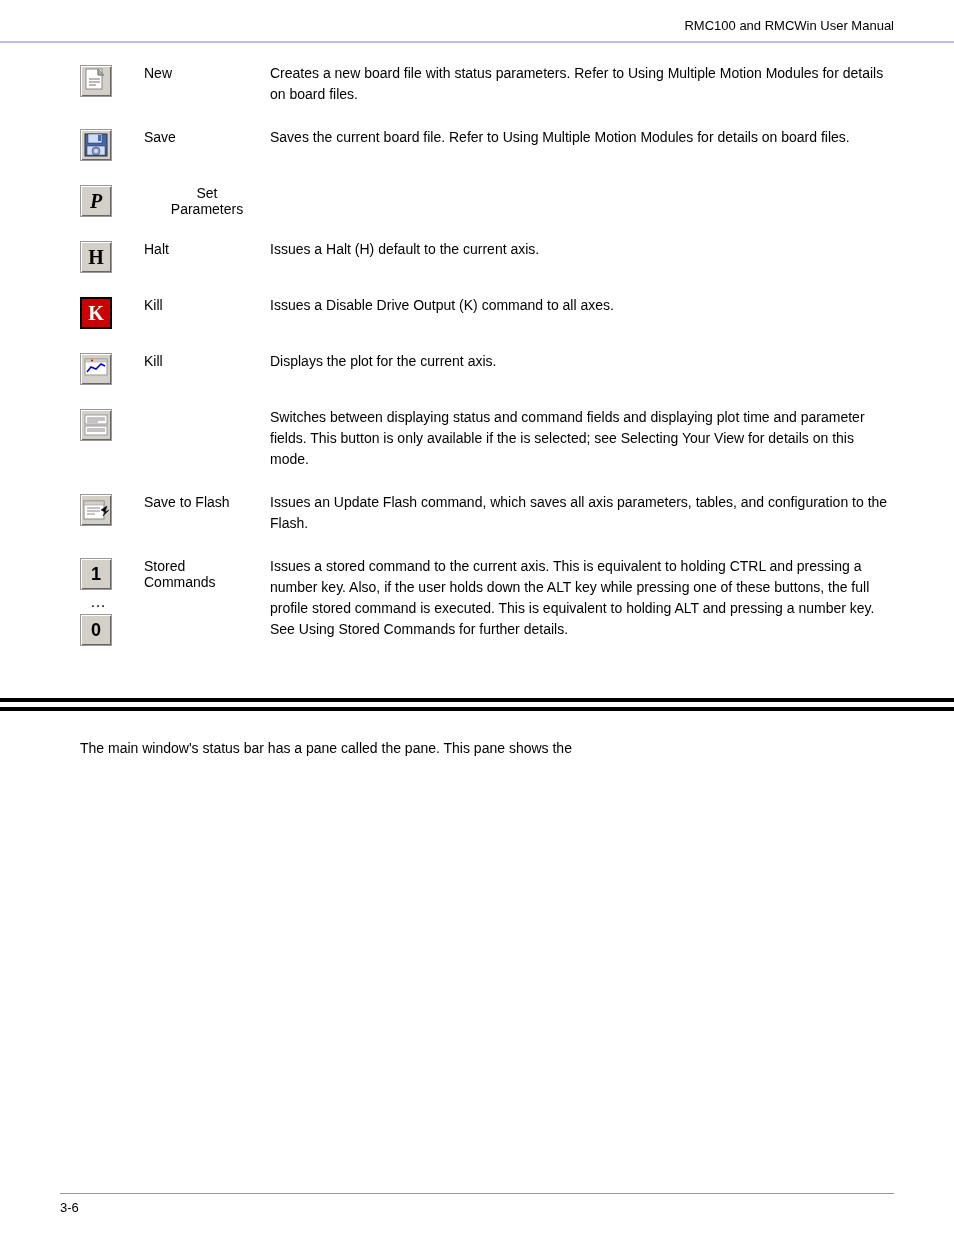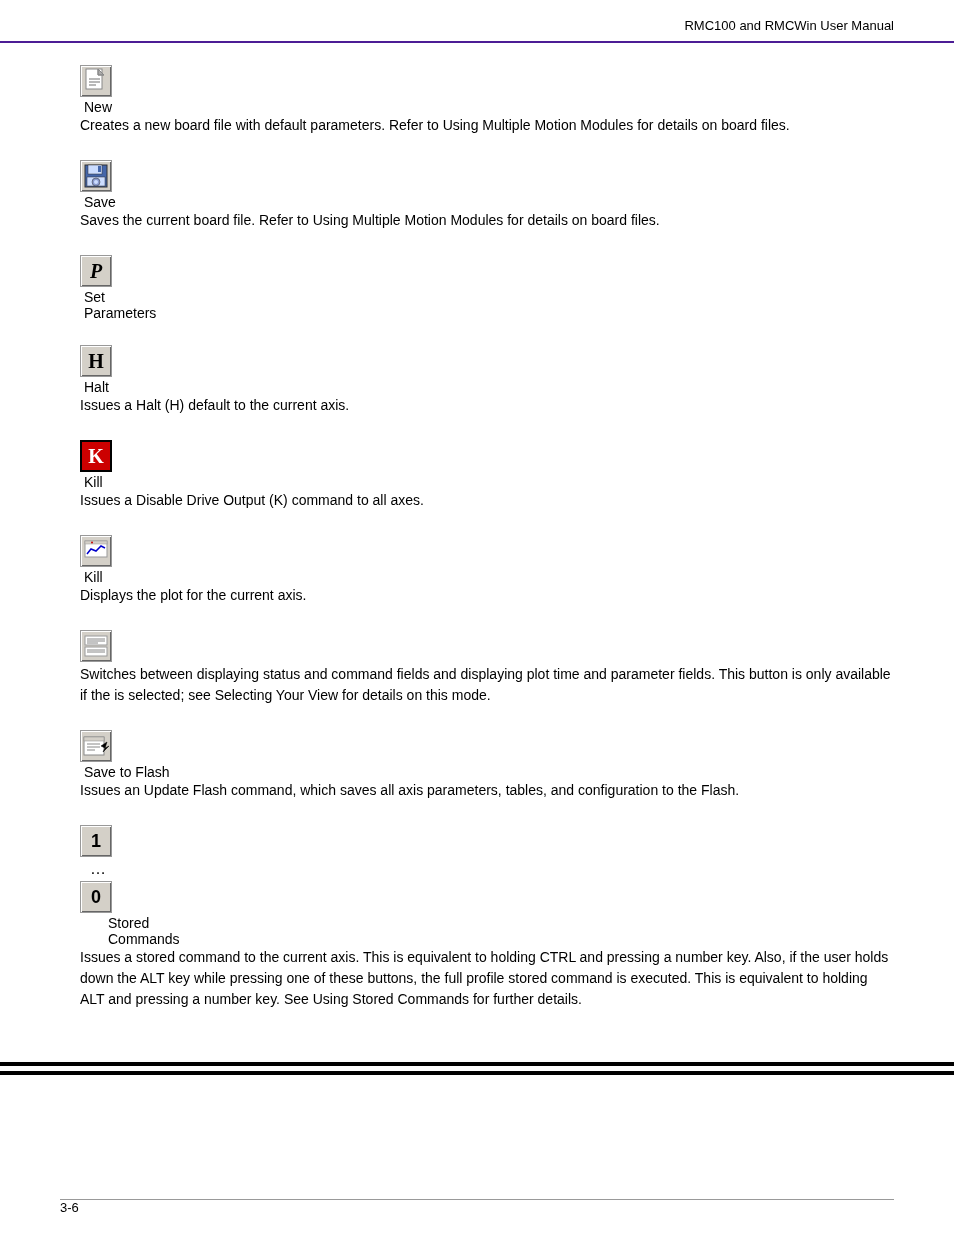--- a/index.html
+++ b/index.html
@@ -18,37 +18,37 @@
       background: #ffffff;
       position: relative;
       padding: 0;
     }
 
     
     .page-header {
       display: flex;
       justify-content: flex-end;
       padding: 18px 60px 8px 60px;
-      border-bottom: 2px solid #4c1d95;
+      border-bottom: 2px solid #c4b5fd;
     }
 
     .header-title {
       font-size: 13px;
       color: #000;
     }
 
     
     .content-area {
       padding: 20px 60px 20px 80px;
     }
 
     
     .item-row {
       display: flex;
-      flex-direction: column;
+      flex-direction: row;
       align-items: flex-start;
       margin-bottom: 22px;
     }
 
     .item-icon {
       width: 60px;
       min-width: 60px;
       display: flex;
       align-items: flex-start;
       justify-content: flex-start;
@@ -120,21 +120,21 @@
 
     
     .page-footer {
       position: absolute;
       bottom: 20px;
       left: 60px;
       font-size: 13px;
       color: #000;
       border-top: 1px solid #999;
       width: calc(100% - 120px);
-      padding-top: 0;
+      padding-top: 6px;
     }
 
     .footer-page {
       font-size: 13px;
     }
 
     
     .stored-group {
       display: flex;
       flex-direction: column;
@@ -169,21 +169,21 @@
             <polygon points="14,1 20,7 14,7" fill="#aaa" stroke="#888" stroke-width="1"></polygon>
             <line x1="14" y1="1" x2="14" y2="7" stroke="#888" stroke-width="1"></line>
             <line x1="14" y1="7" x2="20" y2="7" stroke="#888" stroke-width="1"></line>
             <line x1="5" y1="11" x2="16" y2="11" stroke="#888" stroke-width="1.2"></line>
             <line x1="5" y1="14" x2="16" y2="14" stroke="#888" stroke-width="1.2"></line>
             <line x1="5" y1="17" x2="12" y2="17" stroke="#888" stroke-width="1.2"></line>
           </svg>
         </div>
       </div>
       <div class="item-name">New</div>
-      <div class="item-description">Creates a new board file with default parameters. Refer to Using Multiple Motion Modules for details on board files.</div>
+      <div class="item-description">Creates a new board file with status parameters. Refer to Using Multiple Motion Modules for details on board files.</div>
     </div>
 
 
     <div class="item-row">
       <div class="item-icon">
         <div class="icon-box">
           <svg width="24" height="24" viewBox="0 0 24 24">
             <rect x="1" y="1" width="22" height="22" fill="#4466aa" stroke="#333" stroke-width="1"></rect>
             <rect x="4" y="1" width="14" height="9" fill="#ccddff" stroke="#333" stroke-width="0.5"></rect>
             <rect x="14" y="2" width="3" height="6" fill="#4466aa"></rect>
@@ -196,21 +196,21 @@
       <div class="item-name">Save</div>
       <div class="item-description">Saves the current board file. Refer to Using Multiple Motion Modules for details on board files.</div>
     </div>
 
     <div class="item-row">
       <div class="item-icon">
         <div class="icon-box icon-set-params">
           <span style="font-family: serif; font-size: 20px; font-weight: bold; font-style: italic; color: #000;">P</span>
         </div>
       </div>
-      <div class="item-name" style="white-space: pre-line;">Set
+      <div class="item-name" style="white-space: pre-line; text-align: center;">Set
 Parameters</div>
     </div>
 
     <div class="item-row">
       <div class="item-icon">
         <div class="icon-box icon-halt">
           <span style="font-family: serif; font-size: 20px; font-weight: bold; color: #000;">H</span>
         </div>
       </div>
       <div class="item-name">Halt</div>
@@ -282,30 +282,33 @@
         <div class="stored-group">
           <div class="icon-box icon-stored">
             <span style="font-size: 18px; font-weight: bold; color: #000;">1</span>
           </div>
           <div class="dots-label">…</div>
           <div class="icon-box icon-stored-0">
             <span style="font-size: 18px; font-weight: bold; color: #000;">0</span>
           </div>
         </div>
       </div>
-      <div class="item-name" style="white-space: pre-line; margin-left: 24px;">Stored
+      <div class="item-name" style="white-space: pre-line;">Stored
 Commands</div>
       <div class="item-description">Issues a stored command to the current axis. This is equivalent to holding CTRL and pressing a number key. Also, if the user holds down the ALT key while pressing one of these buttons, the full profile stored command is executed. This is equivalent to holding ALT and pressing a number key. See Using Stored Commands for further details.</div>
     </div>
 
   </div>
 
   <div style="margin: 10px 0 0 0;">
     <div style="height: 4px; background: #000; margin: 0 0 5px 0;"></div>
     <div style="height: 4px; background: #000; margin: 0 0 16px 0;"></div>
   </div>
 
+  <div class="bottom-text-area">
+    <p>The main window's status bar has a pane called the                          pane. This pane shows the</p>
+  </div>
 
   <div class="page-footer">
     <span class="footer-page">3-6</span>
   </div>
 
 </div>
 
 </body></html>

